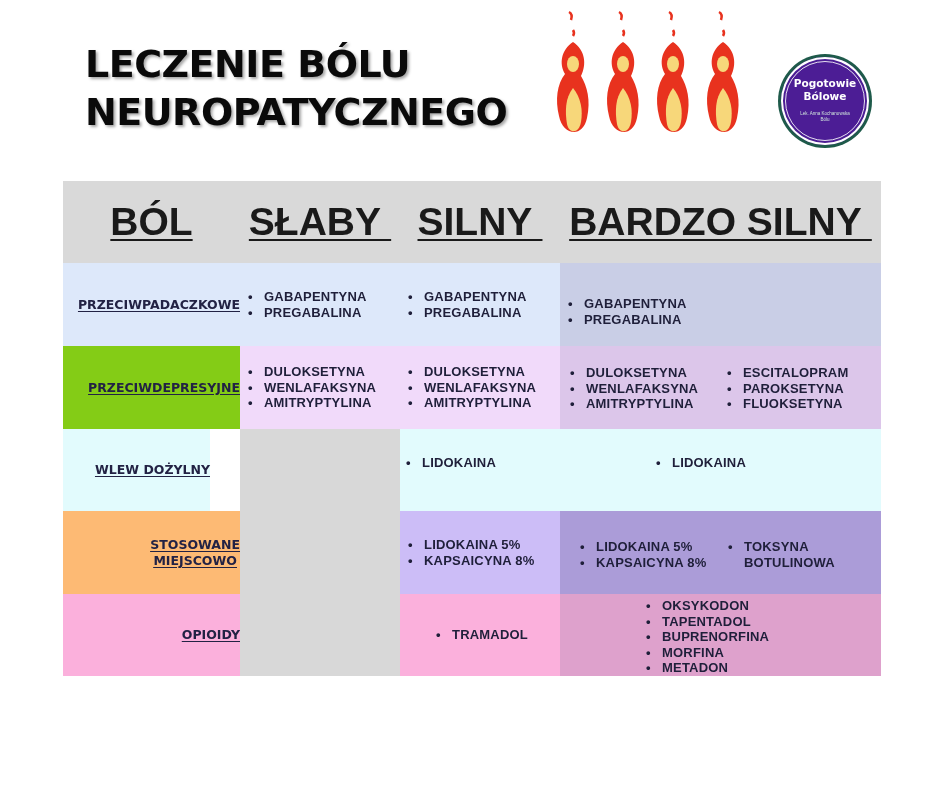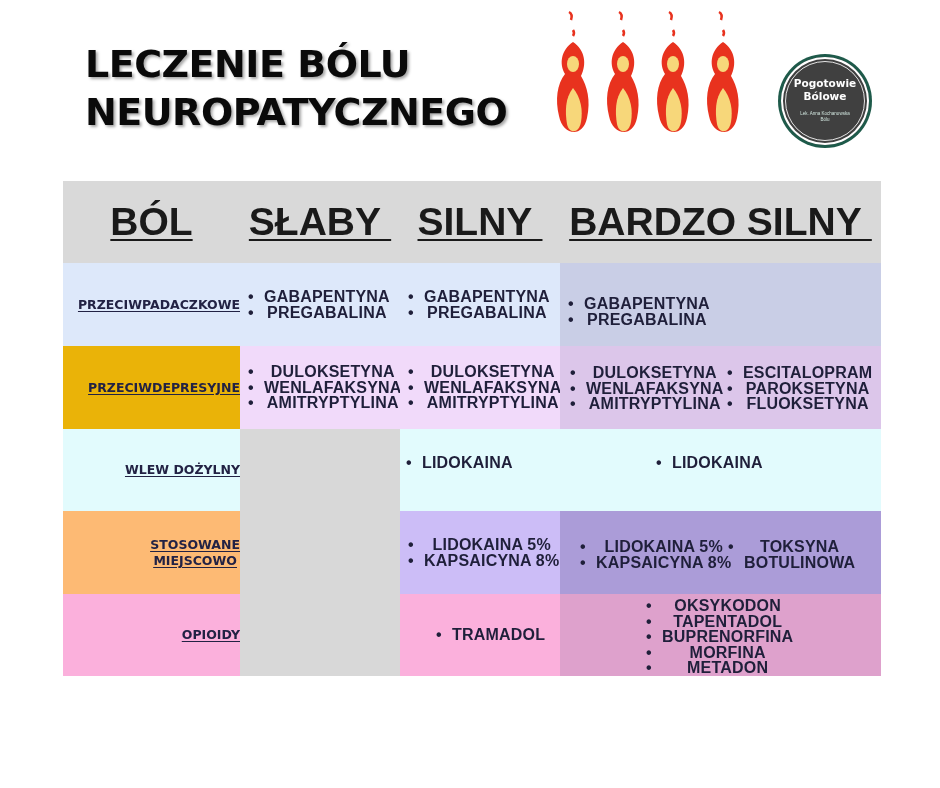--- a/index.html
+++ b/index.html
@@ -13,39 +13,39 @@
     letter-spacing: -0.5px;
     text-shadow: 2px 2px 3px rgba(0,0,0,0.35);
   }
   .title .line { display: block; white-space: nowrap; margin-left: 21px; }
 
   .flames { position: absolute; left: 553px; top: 8px; width: 200px; height: 140px; }
   .flame { position: absolute; top: 0; width: 40px; height: 140px; }
 
   .logo {
     position: absolute; left: 781px; top: 57px; width: 88px; height: 88px;
-    border-radius: 50%; background: #404040;
+    border-radius: 50%; background: #4c1d95;
     box-shadow: 0 0 0 2px #ffffff inset, 0 0 0 3px #1e5a4a;
     color: #ffffff; text-align: center;
   }
   .logo .ring { position: absolute; inset: 4px; border: 1.5px solid rgba(255,255,255,0.85); border-radius: 50%; }
   .logo .name { position: absolute; left: 0; right: 0; top: 20px; font-family: "DejaVu Sans", sans-serif; font-weight: bold; font-size: 10.5px; line-height: 13px; }
   .logo .sub { position: absolute; left: 10px; right: 10px; top: 54px; font-size: 4.5px; line-height: 6px; color: #cfe3dc; }
 
   .table { position: absolute; left: 63px; top: 181px; width: 818px; height: 495px; }
   .cell { position: absolute; display: flex; align-items: center; }
 
   .hdr { background: #d9d9d9; top: 0; height: 82px; justify-content: center; }
   .hdr span { font-family: "Liberation Sans", sans-serif; font-weight: bold; font-size: 39px; text-decoration: underline; text-decoration-thickness: 2px; text-underline-offset: 4px; color: #1a1a1a; white-space: pre; }
 
   .rowlabel { justify-content: flex-end; text-align: center; }
   .rowlabel span { font-family: "DejaVu Sans", sans-serif; font-weight: bold; font-size: 12.5px; line-height: 16px; text-decoration: underline; text-underline-offset: 2px; color: #222244; }
 
   ul.drugs { list-style: none; }
-  ul.drugs li { position: relative; padding-left: 18px; font-family: "Liberation Sans", sans-serif; font-weight: bold; font-size: 16px; line-height: 15.5px; color: #1f1f3a; white-space: nowrap; letter-spacing: 0.2px; text-align: center; }
+  ul.drugs li { position: relative; padding-left: 18px; font-family: "Liberation Sans", sans-serif; font-weight: bold; font-size: 13px; line-height: 15.5px; color: #1f1f3a; white-space: nowrap; letter-spacing: 0.2px; }
   ul.drugs li::before { content: "•"; position: absolute; left: 2px; top: 0; }
 
   .gray { background: #d8d8d8; }
 </style>
 </head>
 <body>
 
 <h1 class="title">
   <span class="line">LECZENIE BÓLU</span>
   <span class="line">NEUROPATYCZNEGO</span>
@@ -120,21 +120,21 @@
       <li>PREGABALINA</li>
     </ul>
   </div>
   <div class="cell" style="left:497px;top:82px;width:321px;height:83px;background:#c9cee6">
     <ul class="drugs" style="position:absolute;left:6px;top:33px">
       <li>GABAPENTYNA</li>
       <li>PREGABALINA</li>
     </ul>
   </div>
 
-  <div class="cell rowlabel" style="left:0;top:165px;width:177px;height:83px;background:#eab308">
+  <div class="cell rowlabel" style="left:0;top:165px;width:177px;height:83px;background:#84cc16">
     <span>PRZECIWDEPRESYJNE</span>
   </div>
   <div class="cell" style="left:177px;top:165px;width:160px;height:83px;background:#f1dafa;padding-left:6px">
     <ul class="drugs">
       <li>DULOKSETYNA</li>
       <li>WENLAFAKSYNA</li>
       <li>AMITRYPTYLINA</li>
     </ul>
   </div>
   <div class="cell" style="left:337px;top:165px;width:160px;height:83px;background:#f1dafa;padding-left:6px">
@@ -150,21 +150,21 @@
       <li>WENLAFAKSYNA</li>
       <li>AMITRYPTYLINA</li>
     </ul>
     <ul class="drugs" style="position:absolute;left:165px;top:19px">
       <li>ESCITALOPRAM</li>
       <li>PAROKSETYNA</li>
       <li>FLUOKSETYNA</li>
     </ul>
   </div>
 
-  <div class="cell rowlabel" style="left:0;top:248px;width:177px;height:82px;background:#e2fbfd">
+  <div class="cell rowlabel" style="left:0;top:248px;width:147px;height:82px;background:#e2fbfd">
     <span>WLEW DOŻYLNY</span>
   </div>
   <div class="cell" style="left:337px;top:248px;width:160px;height:82px;background:#e2fbfd">
     <ul class="drugs" style="position:absolute;left:4px;top:26px">
       <li>LIDOKAINA</li>
     </ul>
   </div>
   <div class="cell" style="left:497px;top:248px;width:321px;height:82px;background:#e2fbfd">
     <ul class="drugs" style="position:absolute;left:94px;top:26px">
       <li>LIDOKAINA</li>

